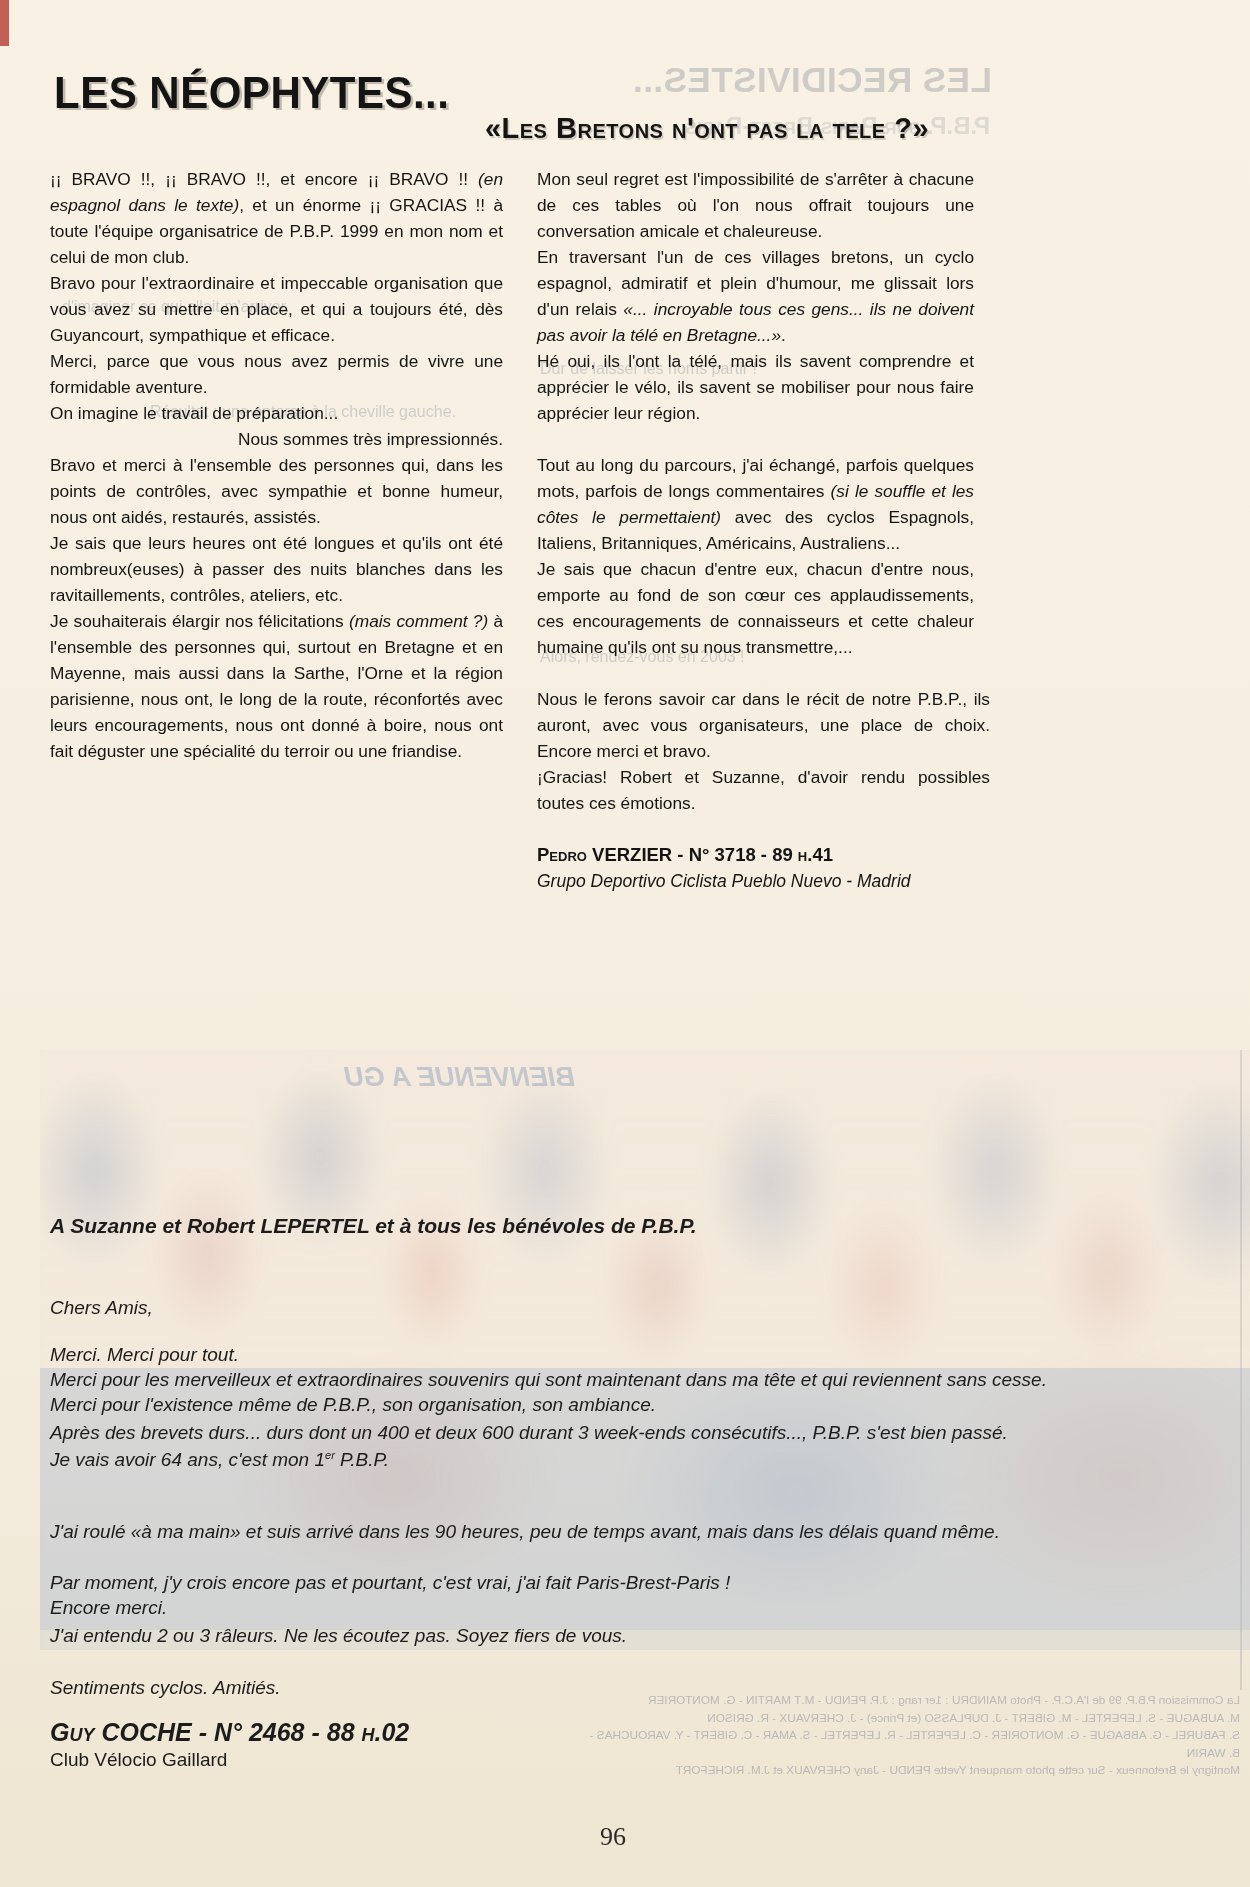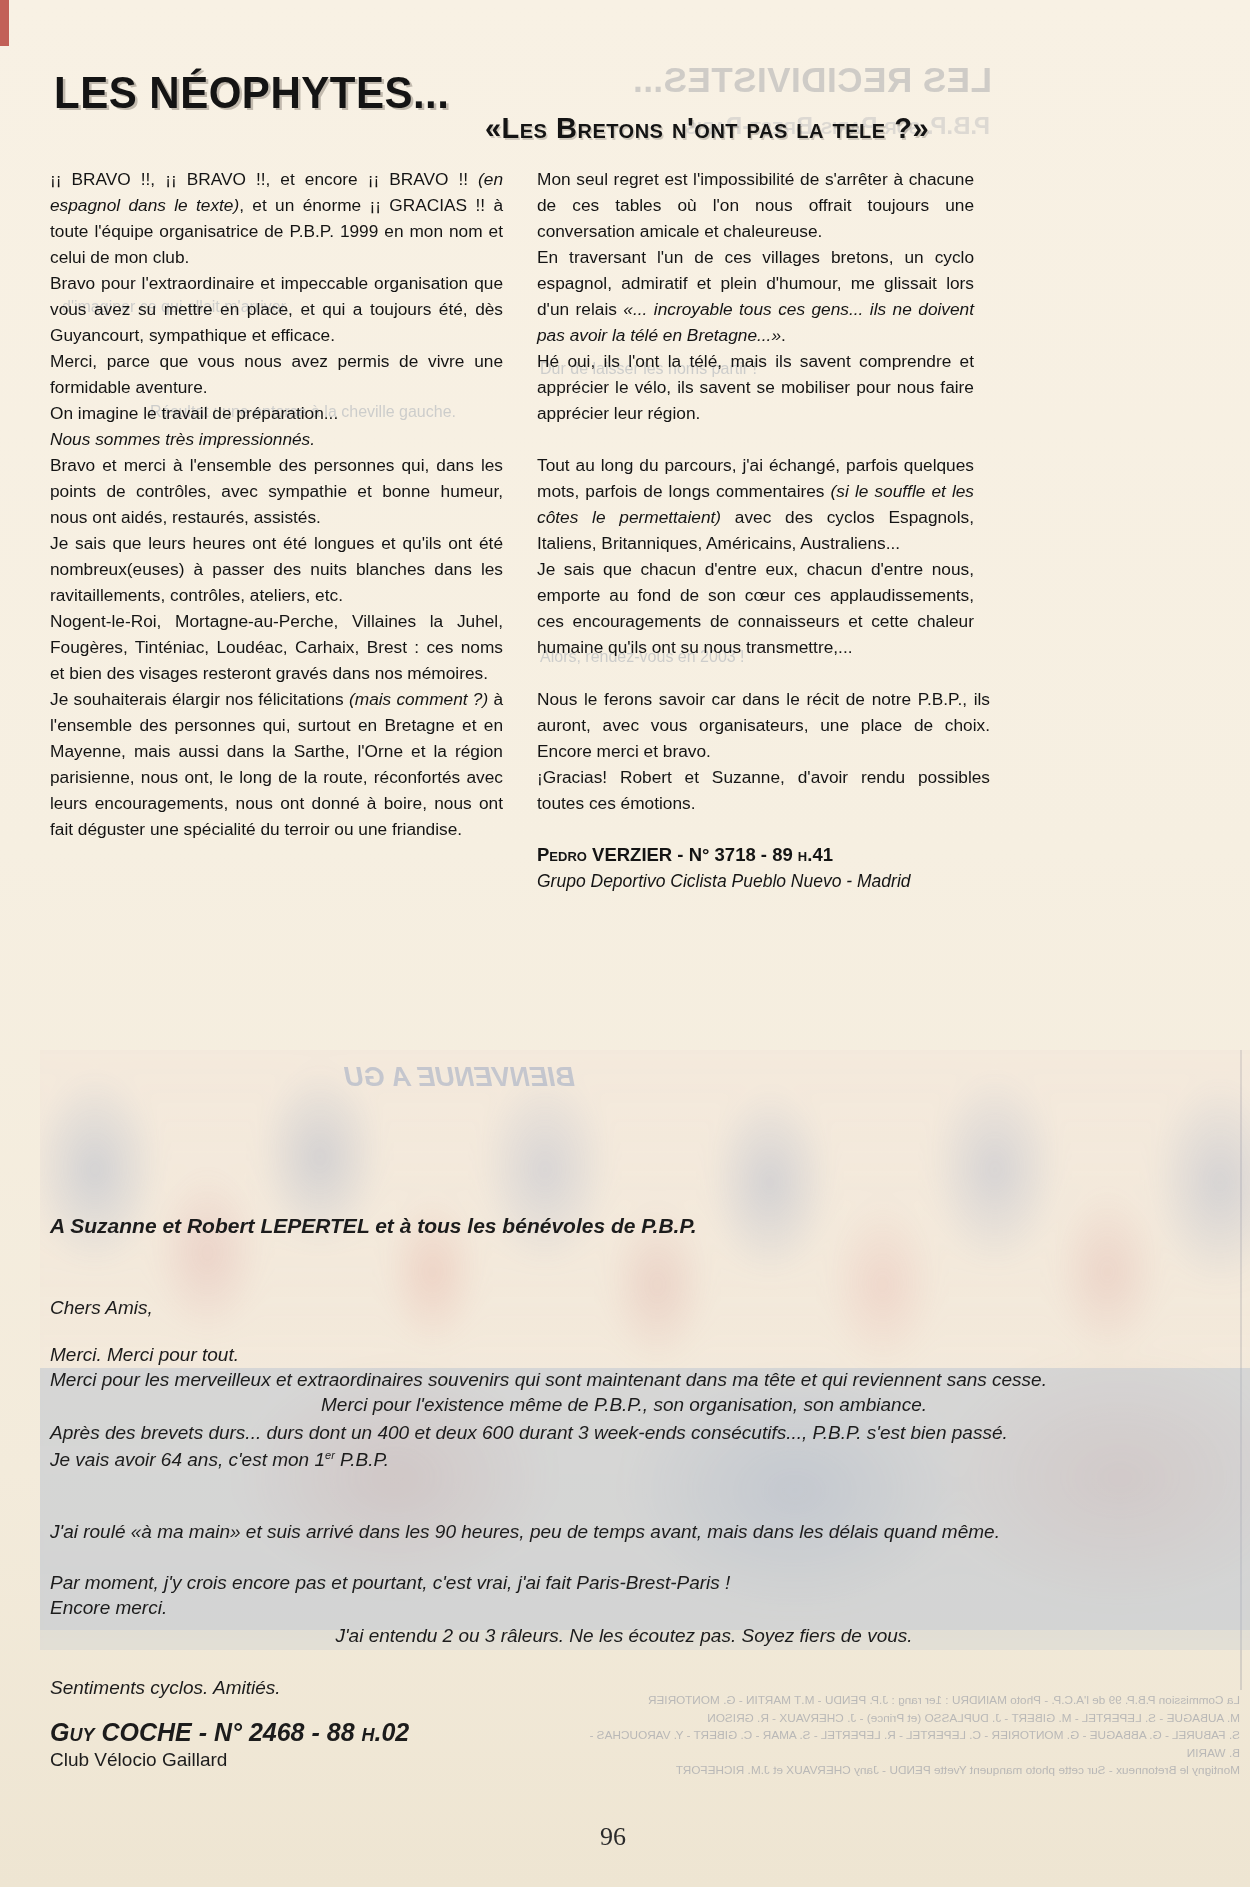--- a/index.html
+++ b/index.html
@@ -64,28 +64,28 @@
   .ghost-photo .band{position:absolute;left:0;top:318px;width:100%;height:262px;background:rgba(168,184,206,.38);}
   .ghost-photo .band2{position:absolute;left:0;top:580px;width:100%;height:60px;background:rgba(170,185,205,.16);}
 
   
   .col{position:absolute;top:166px;width:453px;font-size:17.3px;line-height:26px;text-align:justify;z-index:3;}
   .col-left{left:50px;}
   .col-right{left:537px;}
   .col p{margin:0;}
   .blk{margin:0 16px 26px 0;}
   .line{display:block;}
-  .line.right{font-style:italic;}
+  .line.right{text-align:right;}
   .it{font-style:italic;}
   .sig-name{font-weight:700;font-variant:small-caps;font-size:18.5px;margin-top:26px !important;}
   .sig-club-grupo{font-style:italic;font-size:17.5px;}
 
   
   .lt{position:absolute;left:50px;width:1148px;font-style:italic;font-size:19px;line-height:25px;white-space:nowrap;z-index:4;color:#1c1c1c;}
-  .lt.right{text-align:center;}
+  .lt.right{text-align:left;}
   .lt.bold{font-weight:700;}
   .lt.upright{font-style:normal;}
   .lt.sc{font-variant:small-caps;font-size:25px;}
   sup{font-size:11px;}
 
   .pageno{
     position:absolute;left:0;top:1822px;width:100%;text-align:center;z-index:5;
     font-family:"Liberation Serif",serif;font-size:26px;color:#2a2a2a;transform:translateX(-12px);
   }
 </style>
@@ -123,21 +123,20 @@
   <div class="col col-left">
     <p class="blk"><span>¡¡ BRAVO !!, ¡¡ BRAVO !!, et encore ¡¡ BRAVO !! </span><span class="it">(en espagnol dans le texte)</span><span>, et un énorme ¡¡ GRACIAS !! à toute l'équipe organisatrice de P.B.P. 1999 en mon nom et celui de mon club.</span></p>
     <p class="blk">Bravo pour l'extraordinaire et impeccable organisation que vous avez su mettre en place, et qui a toujours été, dès Guyancourt, sympathique et efficace.</p>
     <p class="blk">Merci, parce que vous nous avez permis de vivre une formidable aventure.</p>
     <p class="blk">
       <span class="line">On imagine le travail de préparation...</span>
       <span class="line right">Nous sommes très impressionnés.</span>
     </p>
     <p class="blk">Bravo et merci à l'ensemble des personnes qui, dans les points de contrôles, avec sympathie et bonne humeur, nous ont aidés, restaurés, assistés.</p>
     <p class="blk">Je sais que leurs heures ont été longues et qu'ils ont été nombreux(euses) à passer des nuits blanches dans les ravitaillements, contrôles, ateliers, etc.</p>
-    <p class="blk">Nogent-le-Roi, Mortagne-au-Perche, Villaines la Juhel, Fougères, Tinténiac, Loudéac, Carhaix, Brest : ces noms et bien des visages resteront gravés dans nos mémoires.</p>
     <p class="blk"><span>Je souhaiterais élargir nos félicitations </span><span class="it">(mais comment ?)</span><span> à l'ensemble des personnes qui, surtout en Bretagne et en Mayenne, mais aussi dans la Sarthe, l'Orne et la région parisienne, nous ont, le long de la route, réconfortés avec leurs encouragements, nous ont donné à boire, nous ont fait déguster une spécialité du terroir ou une friandise.</span></p>
   </div>
 
   <div class="col col-right">
     <div class="blk">
       <p>Mon seul regret est l'impossibilité de s'arrêter à chacune de ces tables où l'on nous offrait toujours une conversation amicale et chaleureuse.</p>
       <p><span>En traversant l'un de ces villages bretons, un cyclo espagnol, admiratif et plein d'humour, me glissait lors d'un relais </span><span class="it">«... incroyable tous ces gens... ils ne doivent pas avoir la télé en Bretagne...»</span><span>.</span></p>
       <p>Hé oui, ils l'ont la télé, mais ils savent comprendre et apprécier le vélo, ils savent se mobiliser pour nous faire apprécier leur région.</p>
     </div>
     <div class="blk">

